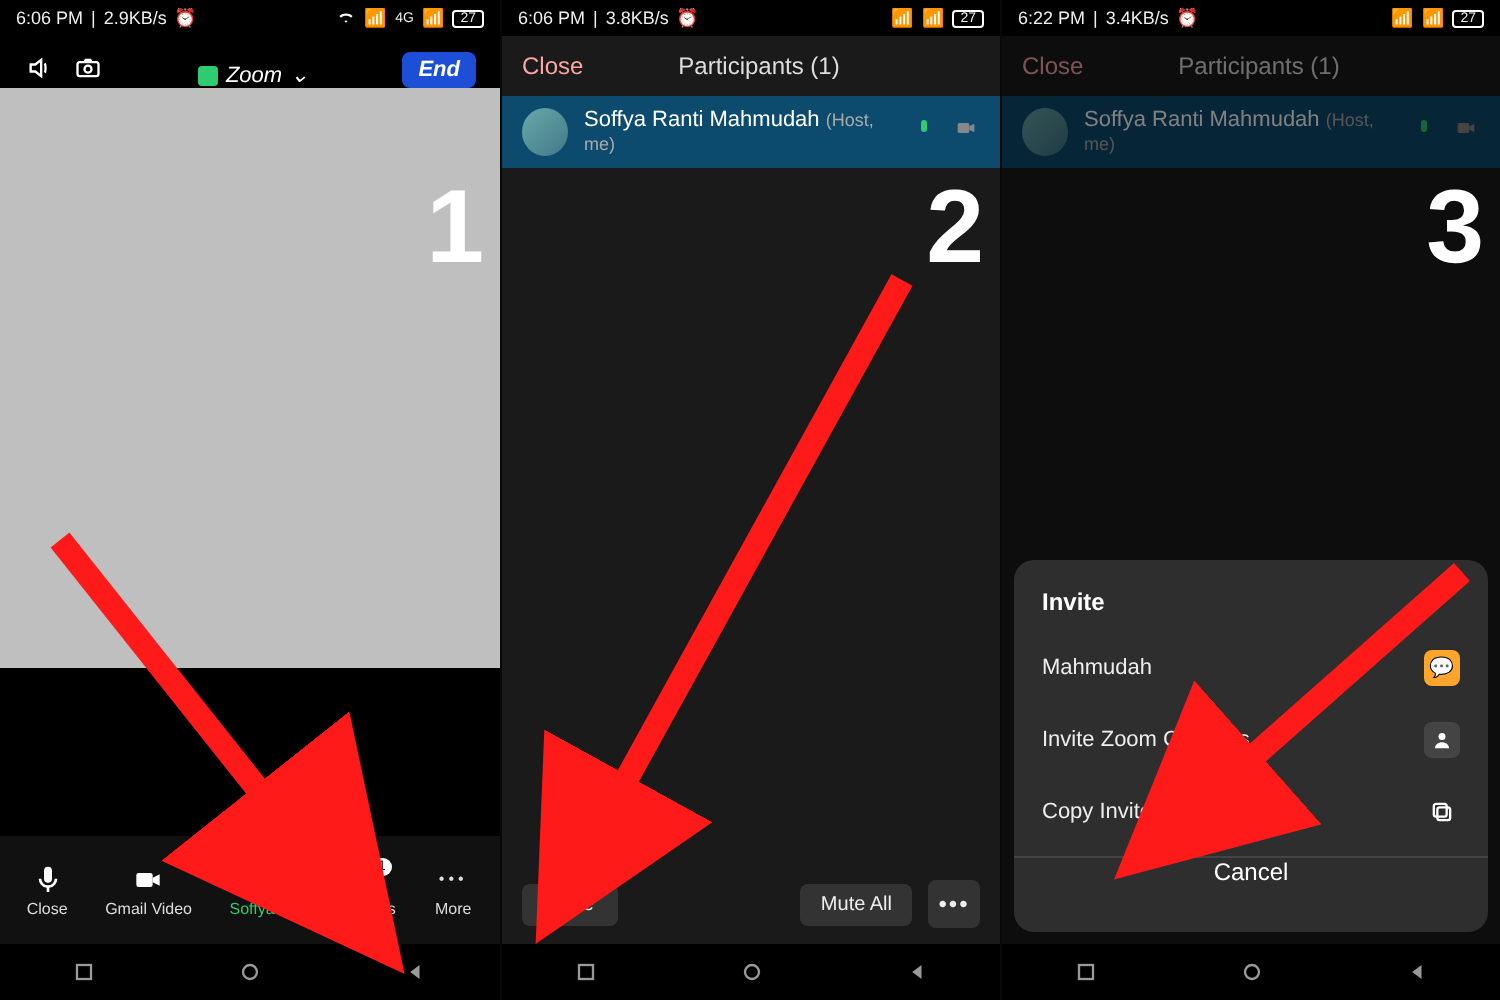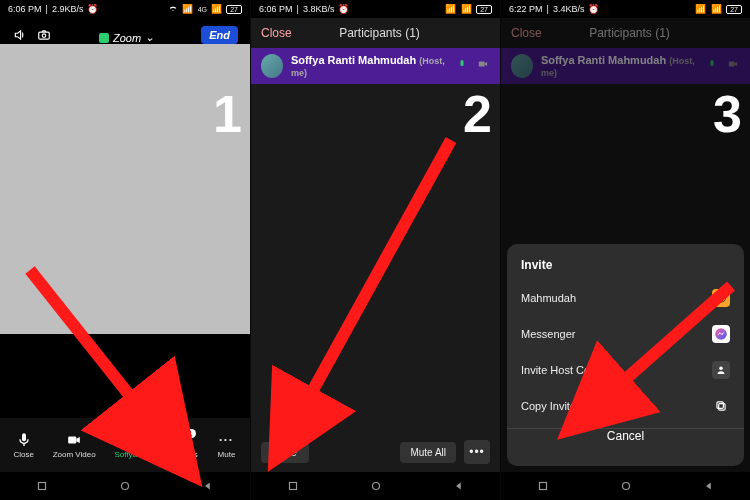--- a/index.html
+++ b/index.html
@@ -26,21 +26,21 @@
   .badge { position:absolute; top:-3px; right:2px; background:#fff; color:#000; font-size:7px; border-radius:6px; padding:0 3px; line-height:9px; }
   
   .navbar { height: 28px; background:#000; display:flex; align-items:center; justify-content:space-around; }
   .navbar .nv { width:14px; height:14px; display:flex; align-items:center; justify-content:center; }
   
   .phead { height:30px; display:flex; align-items:center; justify-content:space-between; padding:0 10px; background:#1a1a1a; font-size:12px; }
   .phead .close { color:#fca5a5; }
   .phead .ttl { position:absolute; left:8px; right:0; text-align:center; }
   .phead .space { width:40px; }
   
-  .prow { height:36px; background:#4c1d95; display:flex; align-items:center; padding:0 10px; gap:8px;font-weight:bold; }
+  .prow { height:36px; background:#0c4a6e; display:flex; align-items:center; padding:0 10px; gap:8px; }
   .avatar { width:24px; height:24px; border-radius:50%; background:linear-gradient(135deg,#6aa,#478); }
   .pname { font-size:11px; color:#fff; }
   .phost { font-size:9px; color:#aaa; }
   .prow .icons { margin-left:auto; display:flex; gap:8px; }
   .mic-on { width:12px; height:12px; }
   .cam { width:14px; height:10px; }
   .pbody { flex:1; background:#1a1a1a; position:relative; }
   .pfoot { height:40px; background:#1a1a1a; display:flex; align-items:center; gap:8px; padding:0 10px; }
   .inv-btn { background:#333; color:#eee; font-size:10px; padding:5px 12px; border-radius:4px; }
   .muteall { background:#333; color:#eee; font-size:10px; padding:5px 10px; border-radius:4px; margin-left:auto; }
@@ -129,21 +129,21 @@
         </div>
         <span>Close</span>
       </div>
       <div class="tb-item">
         <div class="ico">
           <svg viewBox="0 0 24 24" width="18" height="14" fill="#fff">
               <rect x="2" y="6" width="14" height="12" rx="2"></rect>
               <path d="M16 10l6-3v10l-6-3z"></path>
             </svg>
         </div>
-        <span>Zoom Video</span>
+        <span>Gmail Video</span>
       </div>
       <div class="tb-item green">
         <div class="ico">
           <svg viewBox="0 0 24 24" width="16" height="16" fill="#2ecc71">
               <rect x="4" y="4" width="16" height="16" rx="3"></rect>
               <path d="M12 7l4 4h-3v4h-2v-4H8z" fill="#111"></path>
             </svg>
         </div>
         <span>Soffya</span>
       </div>
@@ -154,21 +154,21 @@
               <circle cx="9" cy="8" r="3"></circle>
               <circle cx="16" cy="9" r="2.4"></circle>
               <path d="M3 19c0-3 3-5 6-5s6 2 6 5"></path>
               <path d="M14 19c0-2 2-4 5-4"></path>
             </svg>
         </div>
         <span>Participants</span>
       </div>
       <div class="tb-item">
         <div class="ico" style="letter-spacing:2px;">•••</div>
-        <span>Mute</span>
+        <span>More</span>
       </div>
     </div>
 
     <div class="navbar">
       <div class="nv">
           <svg viewBox="0 0 24 24" fill="none" stroke="#999" stroke-width="2">
             <rect x="6" y="6" width="12" height="12"></rect>
           </svg>
         </div>
       <div class="nv">
@@ -307,36 +307,21 @@
       <div class="dim"></div>
     </div>
 
     <div class="sheet">
       <div class="sheet-title">Invite</div>
       <div class="sheet-row">
         <span>Mahmudah</span>
         <span class="ai msg">💬</span>
       </div>
       <div class="sheet-row">
-        <span>Messenger</span>
-        <span class="ai fbm">
-          <svg viewBox="0 0 24 24" width="14" height="14">
-              <circle cx="12" cy="12" r="10" fill="url(#mg)"></circle>
-              <defs>
-                <linearGradient id="mg" x1="0" y1="0" x2="1" y2="1">
-                  <stop offset="0" stop-color="#ff5fa0"></stop>
-                  <stop offset="1" stop-color="#3b5fff"></stop>
-                </linearGradient>
-              </defs>
-              <path d="M6 14l4-5 3 3 5-4-4 6-3-3z" fill="#fff"></path>
-            </svg>
-        </span>
-      </div>
-      <div class="sheet-row">
-        <span>Invite Host Contacts</span>
+        <span>Invite Zoom Contacts</span>
         <span class="ai zc">
           <svg viewBox="0 0 24 24" width="14" height="14" fill="#fff">
               <circle cx="12" cy="9" r="3"></circle>
               <path d="M6 19c0-3 3-5 6-5s6 2 6 5"></path>
             </svg>
         </span>
       </div>
       <div class="sheet-row">
         <span>Copy Invite Link</span>
         <span class="ai copy">

